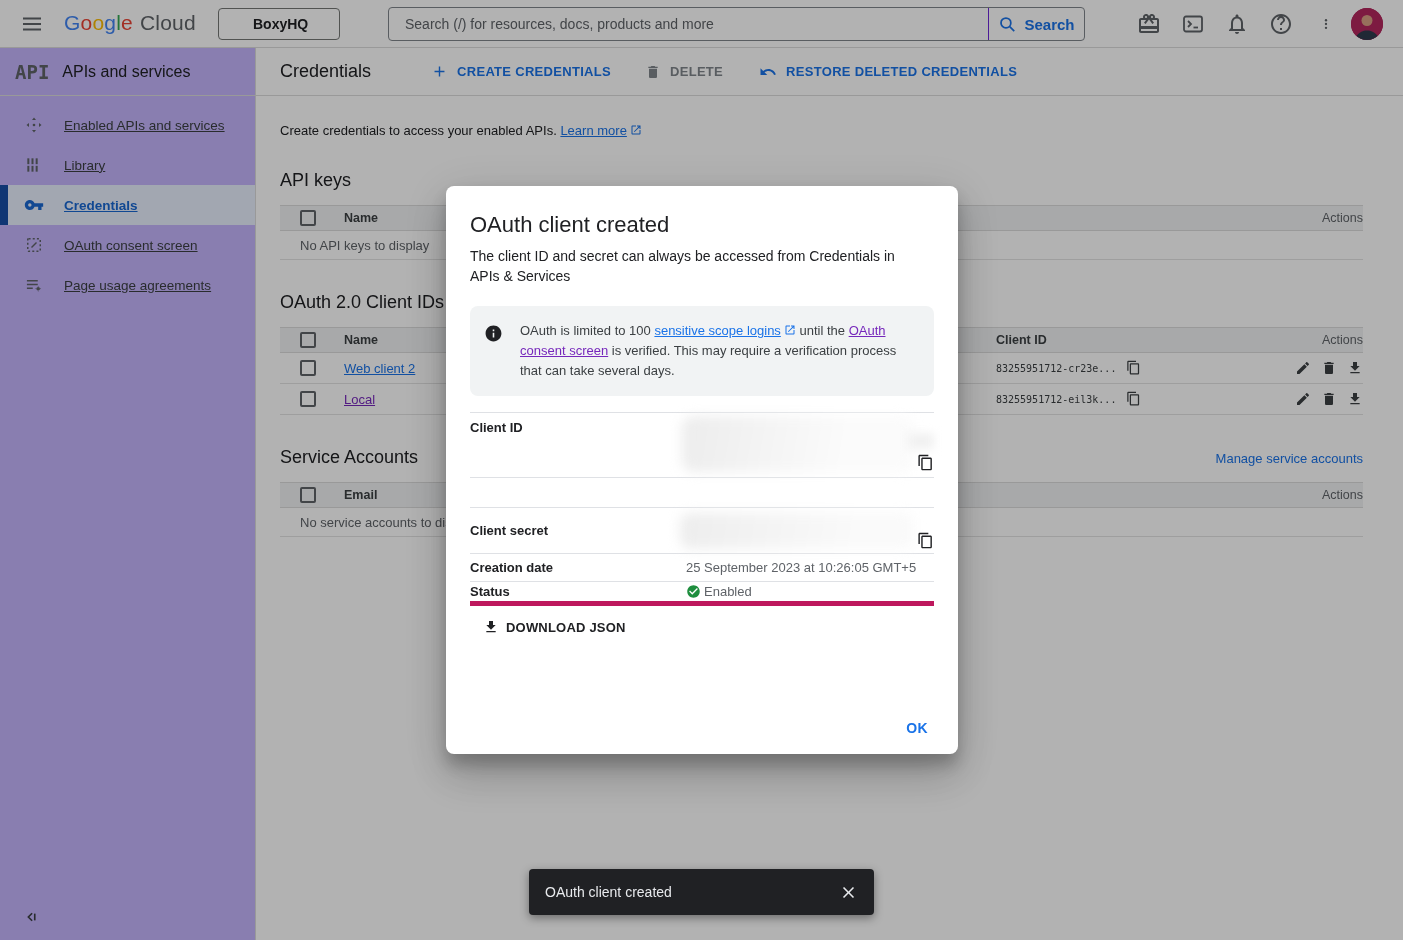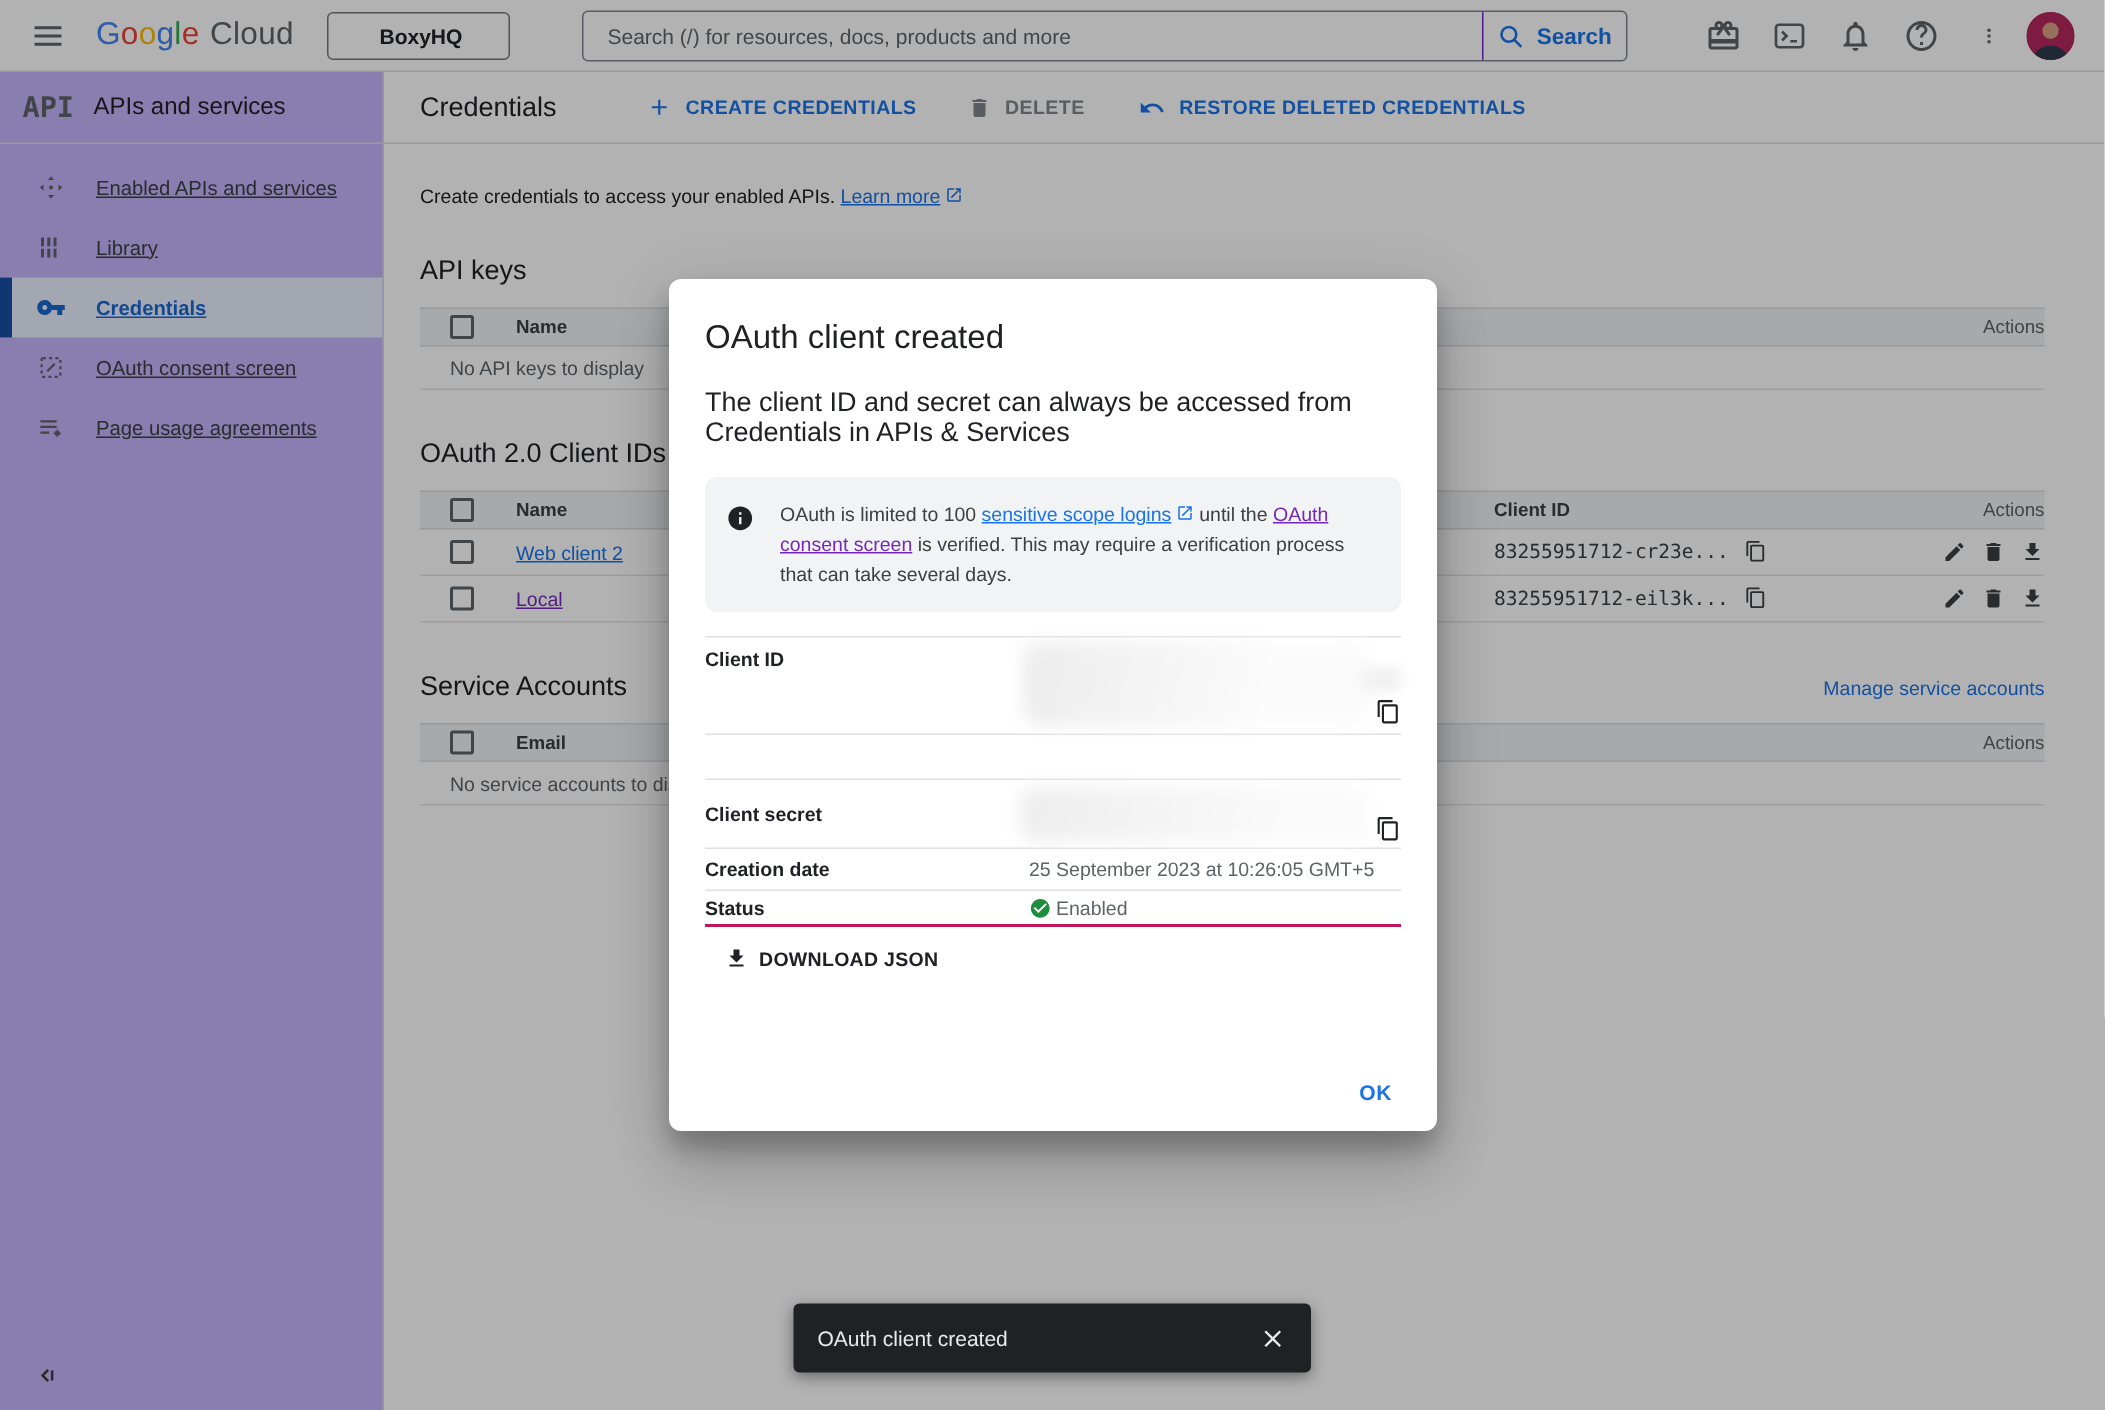--- a/index.html
+++ b/index.html
@@ -68,52 +68,52 @@
   .manage-link { font-size:13px; color:#1a73e8; cursor:pointer; }
   .tbl { margin:0 40px 0 24px; }
   .tr { display:flex; align-items:center; }
   .tr.head { background:#f1f3f4; border-top:1px solid #dcdcdc; border-bottom:1px solid #dcdcdc;
              height:26px; font-size:12.5px; font-weight:bold; color:#3c4043; }
   .tr.body { height:31px; border-bottom:1px solid #e3e3e3; font-size:13px; }
   .td-check { width:64px; padding-left:20px; }
   .cbx { width:16px; height:16px; border:2px solid #5f6368; border-radius:2px; background:transparent; display:block; }
   .td-name { flex:1; }
   .td-cid { width:287px; display:flex; align-items:center; gap:9px;
-            font-family:"DejaVu Sans Mono", monospace; font-size:13px; color:#3c4043; }
+            font-family:"DejaVu Sans Mono", monospace; font-size:10px; color:#3c4043; }
   .td-actions { width:80px; display:flex; justify-content:flex-end; gap:9px; color:#5f6368; }
   .tr.head .td-actions { font-weight:400; color:#5f6368; }
   .row-icons { display:flex; gap:9px; }
   .icon-btn { width:17px; height:17px; display:block; }
   .link-b { color:#1a73e8; text-decoration:underline; cursor:pointer; }
   .link-p { color:#7627bb; text-decoration:underline; cursor:pointer; }
   .empty-row { height:29px; display:flex; align-items:center; padding-left:20px; font-size:13px;
                color:#5f6368; border-bottom:1px solid #e3e3e3; }
 
   
   .scrim { position:absolute; inset:0; background:rgba(0,0,0,0.30); z-index:10; }
   .dialog { position:absolute; left:446px; top:186px; width:512px; height:568px; background:#fff;
             border-radius:8px; padding:24px; z-index:20;
             box-shadow:0 11px 15px rgba(0,0,0,.2), 0 24px 38px rgba(0,0,0,.14), 0 9px 46px rgba(0,0,0,.12); }
   .dlg-title { font-size:22px; font-weight:400; color:#202124; margin-top:2px; }
-  .dlg-sub { margin-top:20px; width:446px; font-size:18px; line-height:20px; color:#202124; }
+  .dlg-sub { margin-top:8px; width:446px; font-size:14px; line-height:20px; color:#202124; }
   .notice { margin-top:20px; background:#f1f3f4; border-radius:8px; padding:15px 16px 15px 14px;
             display:flex; gap:17px; }
   .notice-icon { flex:none; width:19px; height:19px; margin-top:3px; }
   .notice-text { font-size:13px; line-height:20px; color:#3c4043; }
   .props { margin-top:16px; }
   .prow { display:flex; border-top:1px solid #dfe1e5; align-items:center; }
   .plabel { width:216px; font-size:13px; font-weight:bold; color:#202124; }
   .pvalue { flex:1; position:relative; height:100%; display:flex; align-items:center;
             font-size:13px; color:#5f6368; }
   .r-clientid { height:65px; align-items:flex-start; }
   .r-clientid .plabel { padding-top:7px; }
   .r-gap { height:30px; }
   .r-secret { height:46px; }
   .r-date { height:28px; }
-  .r-status { height:25px; border-bottom:2px solid #be185d;justify-content:flex-end; }
+  .r-status { height:25px; border-bottom:5px solid #be185d;justify-content:flex-end; }
   .blob-a { position:absolute; left:-4px; top:3px; width:232px; height:56px; border-radius:12px;
             filter:blur(6px); background:linear-gradient(100deg,#ececec,#fbfbfb 70%); }
   .blob-a2 { position:absolute; right:0; top:20px; width:26px; height:16px; background:#f1f1f1; filter:blur(4px); }
   .blob-b { position:absolute; left:-6px; top:5px; width:234px; height:36px; border-radius:10px;
             filter:blur(6px); background:linear-gradient(100deg,#ededed,#fafafa 75%); }
   .copy-btn { position:absolute; right:0; width:17px; height:17px; padding:0; }
   .r-clientid .copy-btn { bottom:6px; } .r-secret .copy-btn { bottom:4px; }
   .status-val { display:flex; align-items:center; gap:3px; }
   .download-btn { margin-top:13px; margin-left:13px; display:flex; align-items:center; gap:7px;
                   font-size:13px; font-weight:bold; letter-spacing:.2px; color:#202124; padding:0; }

